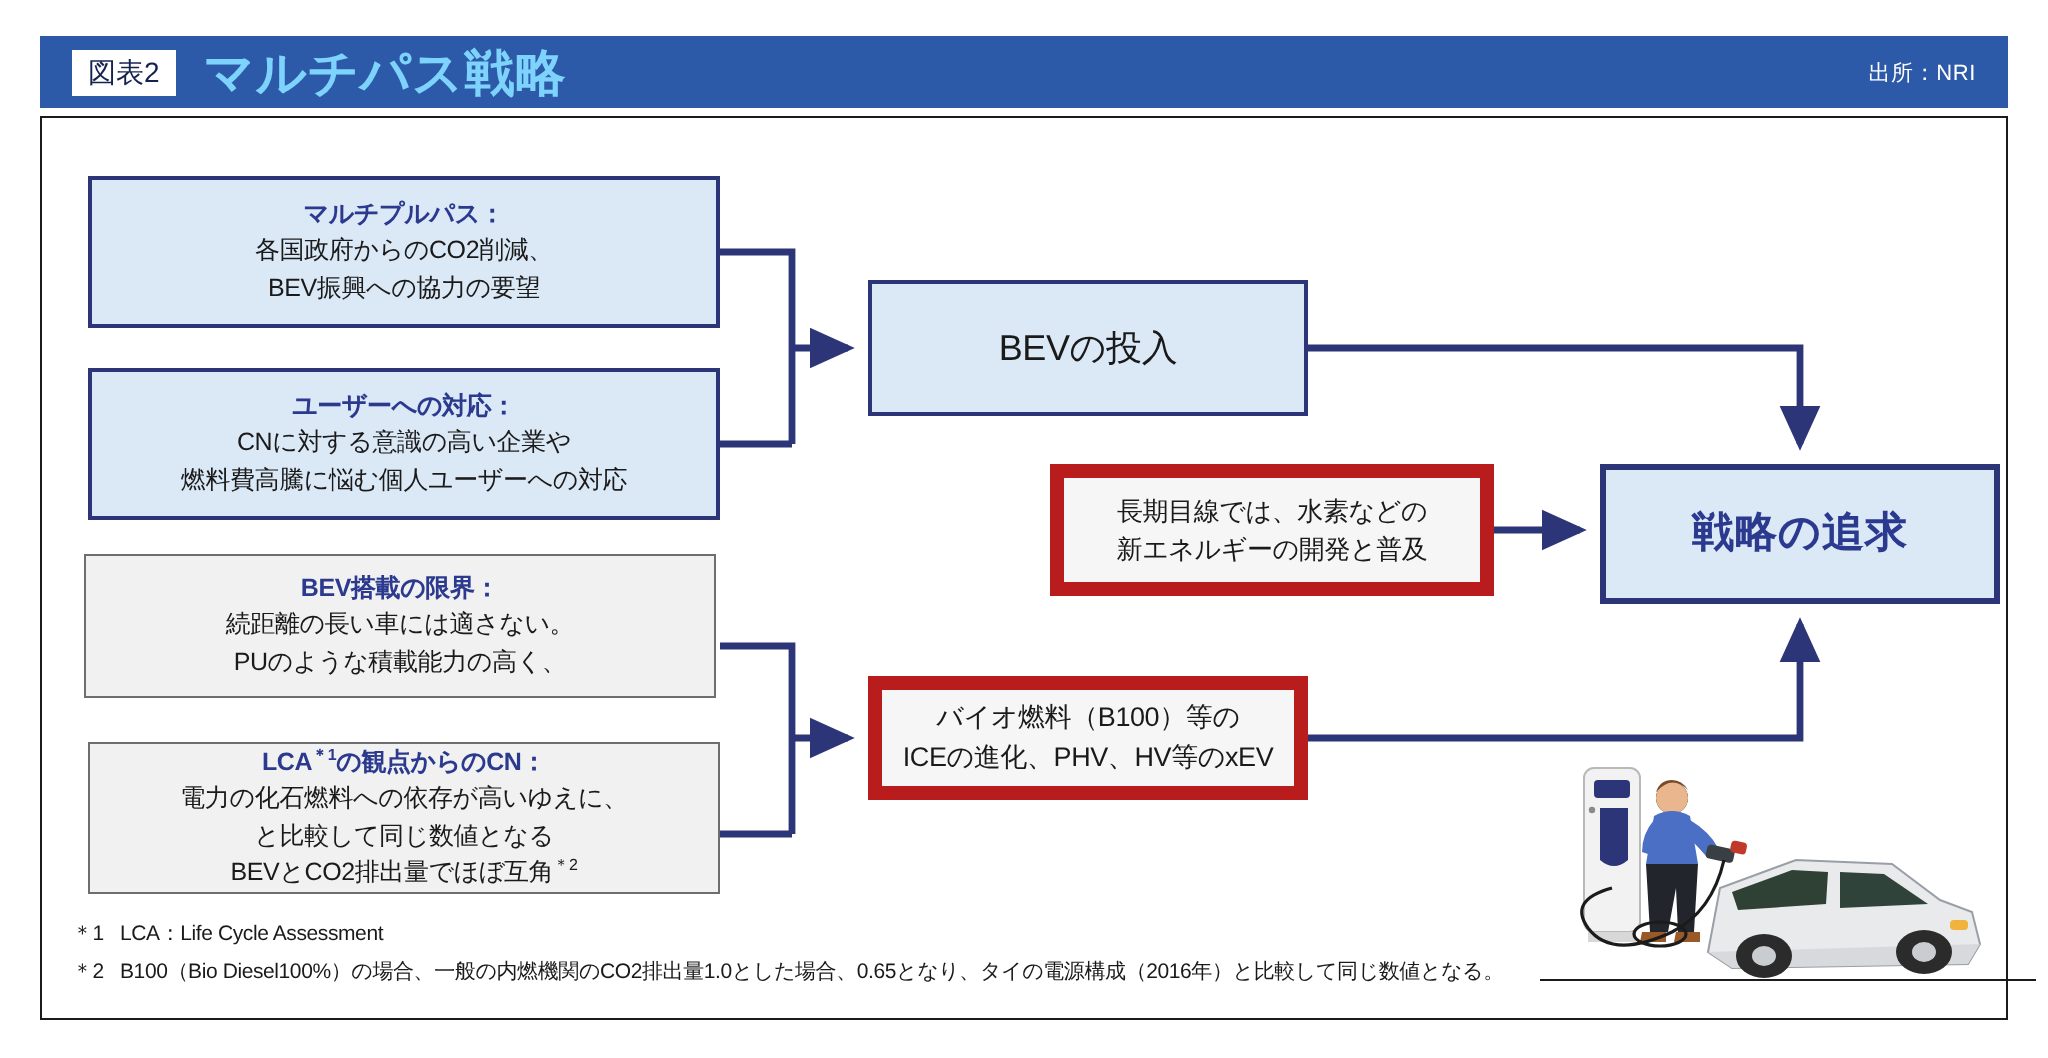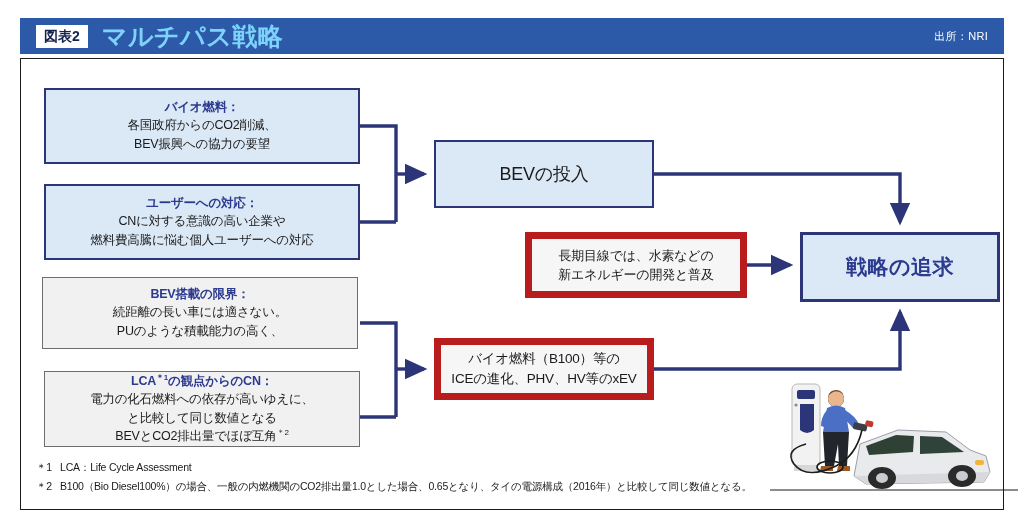--- a/index.html
+++ b/index.html
@@ -15,21 +15,21 @@
   .header {
     position: absolute; left: 20px; top: 18px;
     width: 984px; height: 36px;
     background: #2c5aa8;
     display: flex; align-items: center;
   }
   .fig-badge {
     margin-left: 16px;
     background: #ffffff;
     color: #14224f;
-    font-weight: bold;
+    font-weight: normal;
     font-size: 14px;
     line-height: 1;
     padding: 4px 8px 5px 8px;
     letter-spacing: 0px;
     text-align: center;
   }
   .header-title {
     margin-left: 14px;
     color: #7dd3fc;
     font-weight: bold;
@@ -158,21 +158,21 @@
 
       <path d="M654,174 L900,174 L900,222" marker-end="url(#ar)"></path>
 
       <path d="M747,265 L790,265" marker-end="url(#ar)"></path>
 
       <path d="M654,369 L900,369 L900,312" marker-end="url(#ar)"></path>
     </g>
   </svg>
 
   <div id="box-gov" class="node blue-box">
-    <div class="ttl">バイオ燃料：</div>
+    <div class="ttl">マルチプルパス：</div>
     <div class="ln">各国政府からのCO2削減、</div>
     <div class="ln">BEV振興への協力の要望</div>
   </div>
 
   <div id="box-user" class="node blue-box">
     <div class="ttl">ユーザーへの対応：</div>
     <div class="ln">CNに対する意識の高い企業や</div>
     <div class="ln">燃料費高騰に悩む個人ユーザーへの対応</div>
   </div>
 

